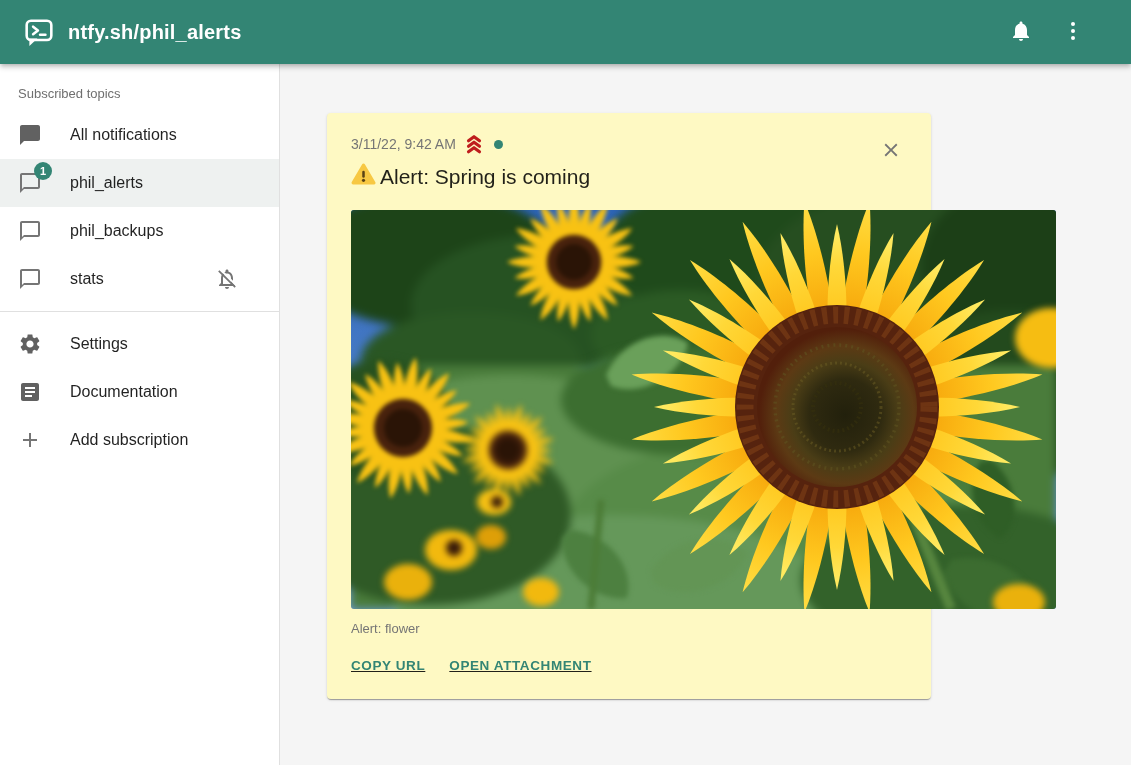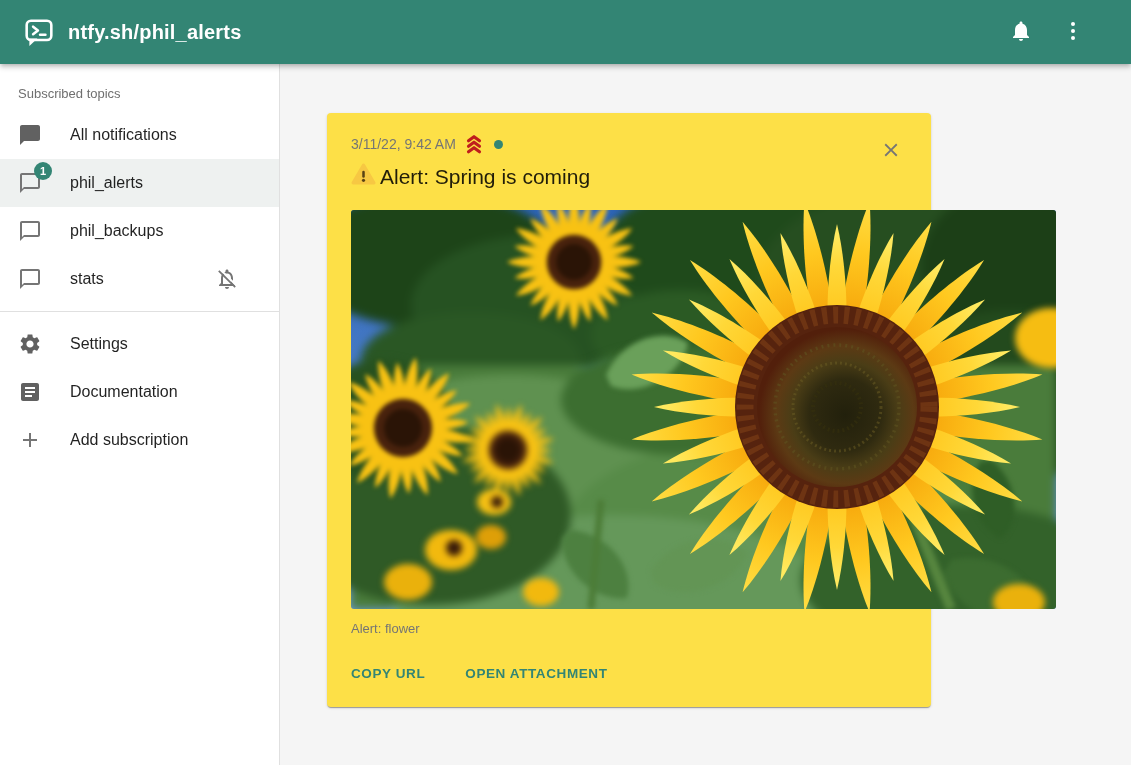--- a/index.html
+++ b/index.html
@@ -35,35 +35,35 @@
     position:absolute; top:-9px; right:-10px; min-width:18px; height:18px; border-radius:9px;
     background:#338574; color:#fff; font-size:11px; font-weight:700;
     display:flex; align-items:center; justify-content:center; padding:0 4px;
   }
   .srow .trailing { margin-left:auto; margin-right:22px; width:24px; height:24px; display:flex; }
   .sdivider { height:1px; background:#e0e0e0; margin:8px 0; }
 
   
   .main { position:absolute; top:64px; left:280px; width:851px; height:701px; overflow:hidden; }
   .card {
-    position:relative; width:604px; margin:49px auto 0 47px; background:#fde047; border-radius:4px;
+    position:relative; width:604px; margin:49px auto 0 47px; background:#fef9c3; border-radius:4px;
     box-shadow:0 2px 1px -1px rgba(0,0,0,.2), 0 1px 1px 0 rgba(0,0,0,.14), 0 1px 3px 0 rgba(0,0,0,.12);
     padding:20px 24px 14px 24px;
   }
   .closebtn { position:absolute; top:24px; right:26px; background:none; border:none; cursor:pointer;
     width:28px; height:28px; display:flex; align-items:center; justify-content:center; }
   .meta { display:flex; align-items:center; gap:5px; font-size:14px; color:#757575; }
   .meta .chev { display:flex; margin-left:2px; }
   .meta .dot { width:9px; height:9px; border-radius:50%; background:#338574; margin-left:4px; }
   .ntitle { display:flex; align-items:center; gap:4px; margin-top:7px; font-size:21px; font-weight:400; color:rgba(0,0,0,.87); }
   .nbody { margin-top:7px; font-size:15px; color:rgba(0,0,0,.87); }
   .attachment { margin-top:18px; width:705px; height:399px; border-radius:3px; overflow:hidden; cursor:pointer; display:block; }
   .attachment svg { display:block; }
   .tags { margin-top:12px; font-size:13px; color:#757575; }
-  .cardactions { margin-top:24px; display:flex; gap:40px; padding-bottom:6px; }
+  .cardactions { margin-top:16px; display:flex; gap:24px; padding-bottom:6px;text-decoration:underline; }
   .textbtn { background:none; border:none; color:#338574; font-family:"Liberation Sans",sans-serif;
     font-size:13.5px; font-weight:700; letter-spacing:.6px; cursor:pointer; padding:6px 0; }
 </style>
 </head>
 <body>
 
 <header class="appbar">
   <span class="logo">
     <svg viewBox="0 0 28 28" width="30" height="30">
       <rect x="2.5" y="3.5" width="23" height="18" rx="4" fill="none" stroke="#fff" stroke-width="2.4"></rect>

